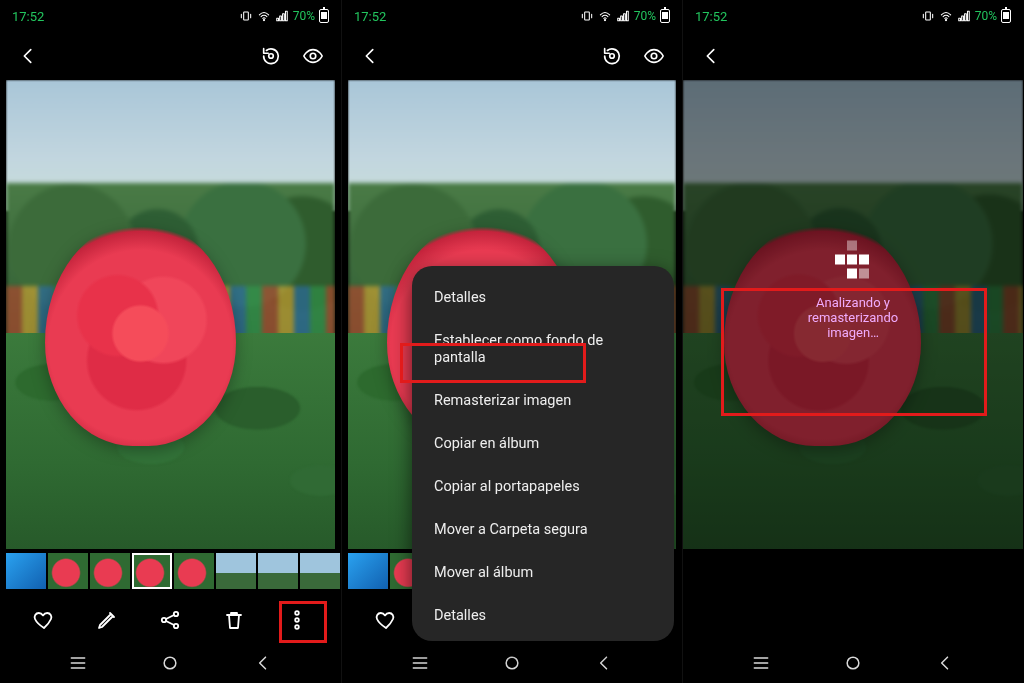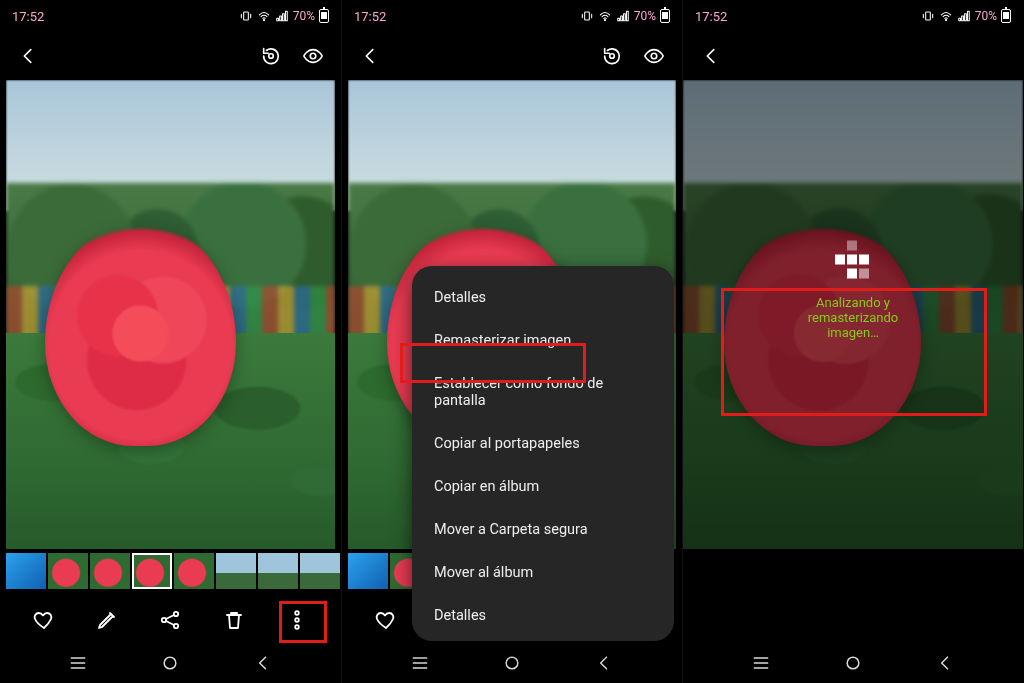--- a/index.html
+++ b/index.html
@@ -24,21 +24,21 @@
   .screen + .screen { border-left: 1px solid #111; }
 
   
   .status-bar {
     height: 26px;
     display: flex;
     align-items: center;
     justify-content: space-between;
     padding: 16px 12px;
     font-size: 13px;
-    color: #f9a8d4;
+    color: #22c55e;
   }
   .status-left { display: flex; gap: 6px; align-items: center; }
   .status-right { display: flex; gap: 4px; align-items: center; font-size: 12px; }
   .status-right svg { width: 14px; height: 14px; }
   .batt { width: 10px; height: 14px; border: 1px solid #fff; border-radius: 2px; position: relative; }
   .batt::before { content: ""; position: absolute; top: 2px; left: 1px; right: 1px; height: 60%; background: #fff; }
   .batt::after { content: ""; position: absolute; top: -3px; left: 3px; right: 3px; height: 2px; background: #fff; }
 
   
   .top-bar {
@@ -95,21 +95,21 @@
       radial-gradient(circle at 62% 44%, #f0465a 0 24%, transparent 26%),
       radial-gradient(circle at 48% 62%, #df2c46 0 28%, transparent 30%),
       radial-gradient(ellipse 80% 70% at 50% 55%, #e93b52 0 60%, #c4243c 72%, transparent 75%);
     border-radius: 50% 50% 46% 46% / 54% 54% 46% 46%;
     filter: drop-shadow(0 4px 8px rgba(0,0,0,.3));
   }
 
   .dim-overlay { position:absolute; inset:0; background:rgba(0,0,0,.45); }
   .processing-box {
     position: absolute; left: 50%; top: 44%; transform: translate(-50%,-50%);
-    text-align: center; font-size: 13px; color: #84cc16;
+    text-align: center; font-size: 13px; color: #f0abfc;
     padding: 26px 14px 18px;
   }
   .processing-dots {
     width: 60px; height: 40px; margin: 0 auto 14px; position: relative;
   }
   .processing-dots span {
     position:absolute; width:10px; height:10px; background:#fff;
   }
   .processing-dots span:nth-child(1){ top:0; left:24px; opacity:.4;}
   .processing-dots span:nth-child(2){ top:14px; left:12px;}
@@ -418,24 +418,24 @@
     <span><svg viewBox="0 0 24 24">
           <circle cx="12" cy="12" r="7"></circle>
         </svg></span>
     <span><svg viewBox="0 0 24 24">
           <path d="M15 5l-7 7 7 7"></path>
         </svg></span>
   </div>
 
   <div class="menu" style="bottom:42px;">
     <div class="menu-item">Detalles</div>
+    <div class="menu-item">Establecer como fondo de pantalla</div>
     <div class="menu-item" style="position:relative;">Remasterizar imagen</div>
-    <div class="menu-item">Establecer como fondo de pantalla</div>
+    <div class="menu-item">Copiar en álbum</div>
     <div class="menu-item">Copiar al portapapeles</div>
-    <div class="menu-item">Copiar en álbum</div>
     <div class="menu-item">Mover a Carpeta segura</div>
     <div class="menu-item">Mover al álbum</div>
     <div class="menu-item">Detalles</div>
   </div>
 
   <div class="redbox" style="right:96px; bottom:300px; width:186px; height:40px;"></div>
 </div>
 
 <div class="screen">
 

